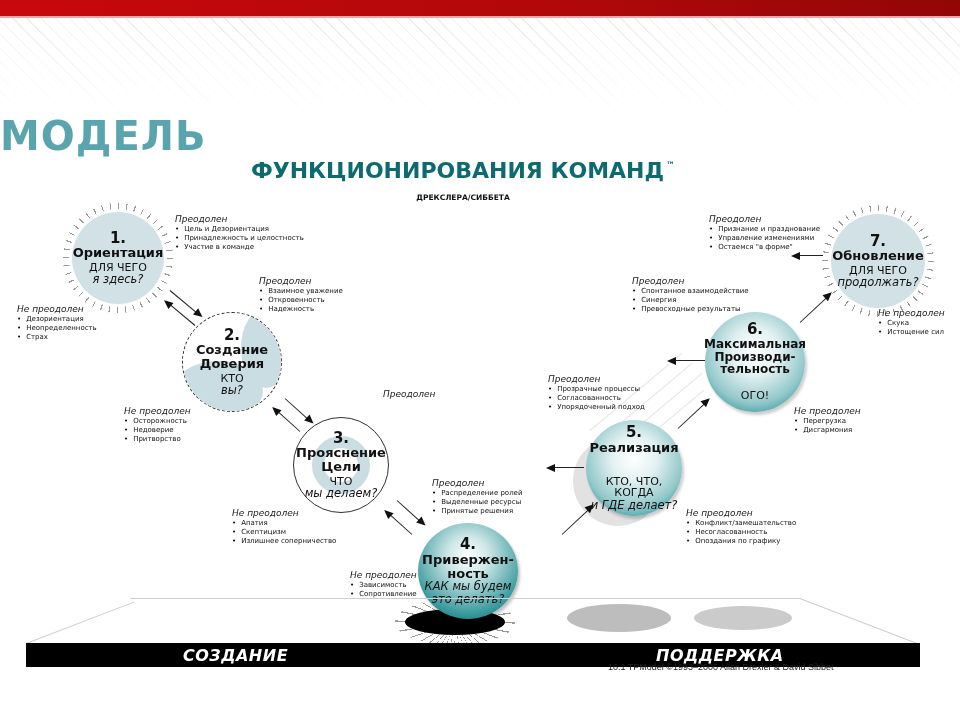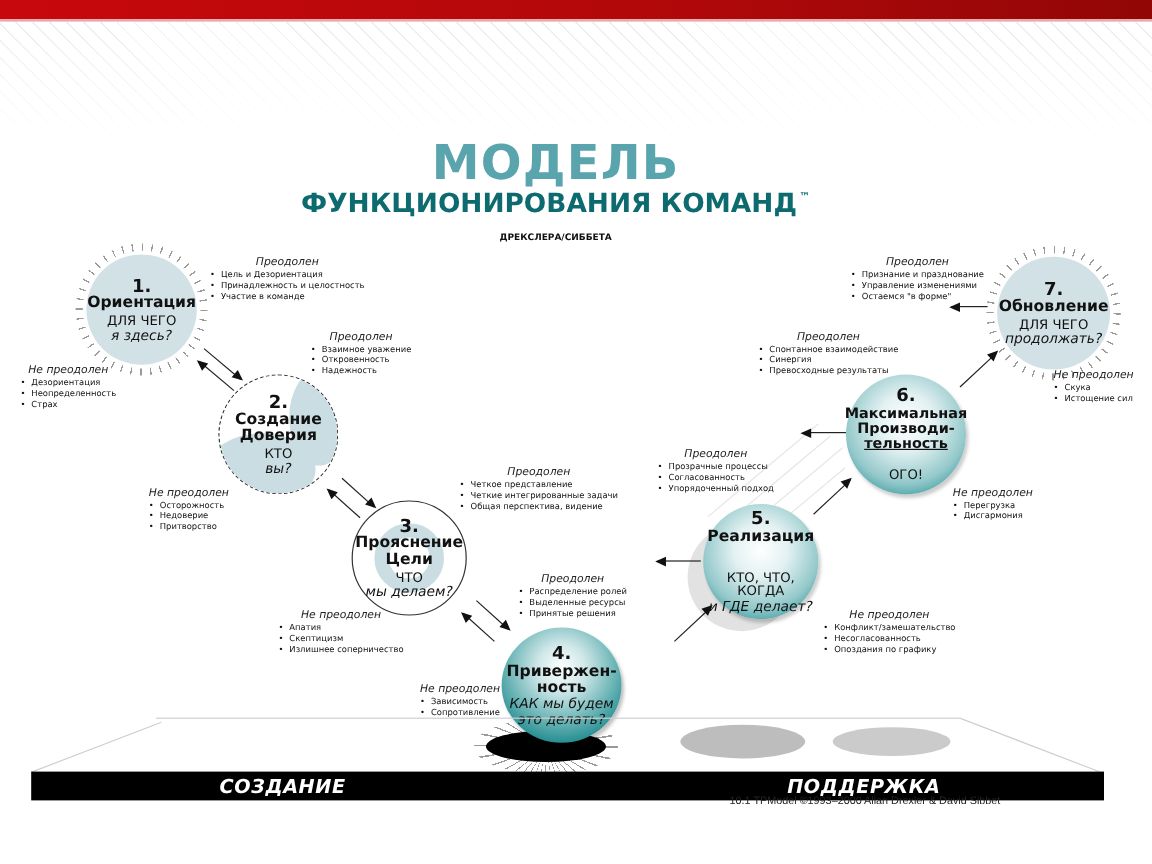--- a/index.html
+++ b/index.html
@@ -7,21 +7,21 @@
     body { position: relative; font-family: "DejaVu Sans", sans-serif; color: #111; }
 
     .top-bar { position: absolute; left: 0; top: 0; width: 960px; height: 16px;
       background: linear-gradient(90deg, #c8080c 0%, #b0080a 60%, #920606 100%); }
     .top-bar-line { position: absolute; left: 0; top: 16px; width: 960px; height: 2px; background: #e9a7a7; }
     .hatch { position: absolute; left: 0; top: 18px; width: 960px; height: 100px;
       background: repeating-linear-gradient(45deg, transparent 0 9px, #ececec 9px 10px);
       -webkit-mask-image: linear-gradient(180deg, rgba(0,0,0,1) 0%, rgba(0,0,0,0.5) 40%, rgba(0,0,0,0) 100%);
       mask-image: linear-gradient(180deg, rgba(0,0,0,1) 0%, rgba(0,0,0,0.5) 40%, rgba(0,0,0,0) 100%); }
 
-    .title-main { position: absolute; left: 0; width: 926px; top: 113px; text-align: center;
+    .title-main { position: absolute; left: 0; width: 926px; top: 113px; text-align: left;
       font-family: "DejaVu Sans", sans-serif; font-weight: bold; font-size: 40px; color: #5aa4ae; letter-spacing: 1px; }
     .title-sub { position: absolute; left: 0; width: 926px; top: 158px; text-align: center;
       font-weight: bold; font-size: 22px; color: #0d6b70; letter-spacing: 0px; }
     .title-sub sup { font-size: 9px; vertical-align: 10px; margin-left: 2px; }
     .title-authors { position: absolute; left: 0; width: 926px; top: 193px; text-align: center;
       font-weight: bold; font-size: 7.5px; color: #111; }
 
     .circle { position: absolute; border-radius: 50%; display: flex; flex-direction: column;
       align-items: center; justify-content: center; text-align: center; line-height: 1.05; }
     .c-num { font-weight: bold; font-size: 15px; }
@@ -35,21 +35,21 @@
       background: repeating-conic-gradient(#9a9a9a 0deg 1.2deg, transparent 1.2deg 9deg); }
     .rays::after { content: ""; position: absolute; left: 8px; top: 8px; right: 8px; bottom: 8px; border-radius: 50%; background: #fff; }
 
     .outline-circle { border: 1.5px dashed #333; background: #fff; }
     .teal-ball { background: radial-gradient(circle at 50% 35%, #ffffff 0%, #cfe7e8 25%, #6fb6b8 55%, #1f8b8f 80%, #0e6b70 100%);
       box-shadow: 2px 3px 3px rgba(0,0,0,0.25); }
     .teal-ball-light { background: radial-gradient(circle at 50% 40%, #ffffff 0%, #e3f1f2 30%, #93c8ca 65%, #2d9599 88%, #176f73 100%);
       box-shadow: 2px 3px 3px rgba(0,0,0,0.2); }
 
     .notes { position: absolute; font-size: 7px; line-height: 9px; color: #111; }
-    .notes .nh { font-style: italic; font-size: 9px; line-height: 12px; color: #222; text-align: center; }
+    .notes .nh { font-style: italic; font-size: 9px; line-height: 12px; color: #222; }
     .notes ul { list-style: none; }
     .notes li::before { content: "•"; margin-right: 5px; }
 
     .arrow { position: absolute; height: 1px; background: #222; transform-origin: 0 50%; }
     .arrow::after { content: ""; position: absolute; right: -2px; top: -4px;
       border-left: 9px solid #111; border-top: 4.5px solid transparent; border-bottom: 4.5px solid transparent; }
 
     .platform-top { position: absolute; left: 130px; top: 598px; width: 670px; height: 1px; background: #cfcfcf; }
     .platform-left { position: absolute; left: 26px; top: 643px; width: 116px; height: 1px; background: #cfcfcf;
       transform-origin: 0 0; transform: rotate(-21deg); }
@@ -147,25 +147,20 @@
   <div style="position:relative;">
     <div class="c-num">3.</div>
     <div class="c-title">Прояснение</div>
     <div class="c-title">Цели</div>
     <div class="c-q1">ЧТО</div>
     <div class="c-q2">мы делаем?</div>
   </div>
 </div>
 <div class="notes" style="left:383px;top:388px;">
   <div class="nh">Преодолен</div>
-  <ul>
-    <li>Четкое представление</li>
-    <li>Четкие интегрированные задачи</li>
-    <li>Общая перспектива, видение</li>
-  </ul>
 </div>
 <div class="notes" style="left:232px;top:507px;">
   <div class="nh">Не преодолен</div>
   <ul>
     <li>Апатия</li>
     <li>Скептицизм</li>
     <li>Излишнее соперничество</li>
   </ul>
 </div>
 <div class="arrow" style="left:397px;top:500px;width:36px;transform:rotate(42deg);"></div>
@@ -220,21 +215,21 @@
   </ul>
 </div>
 <div class="arrow" style="left:584px;top:467px;width:36px;transform:rotate(180deg);"></div>
 <div class="arrow" style="left:562px;top:534px;width:42px;transform:rotate(-43deg);"></div>
 <div class="arrow" style="left:678px;top:428px;width:42px;transform:rotate(-43deg);"></div>
 
 <div class="circle teal-ball-light" style="left:705px;top:312px;width:100px;height:100px;">
   <div class="c-num">6.</div>
   <div class="c-title" style="font-size:12px;">Максимальная</div>
   <div class="c-title" style="font-size:12px;">Производи-</div>
-  <div class="c-title" style="font-size:12px;text-decoration:underline;">тельность</div>
+  <div class="c-title" style="font-size:12px;">тельность</div>
   <div class="c-q1" style="margin-top:14px;">ОГО!</div>
 </div>
 <div class="notes" style="left:632px;top:275px;">
   <div class="nh">Преодолен</div>
   <ul>
     <li>Спонтанное взаимодействие</li>
     <li>Синергия</li>
     <li>Превосходные результаты</li>
   </ul>
 </div>

